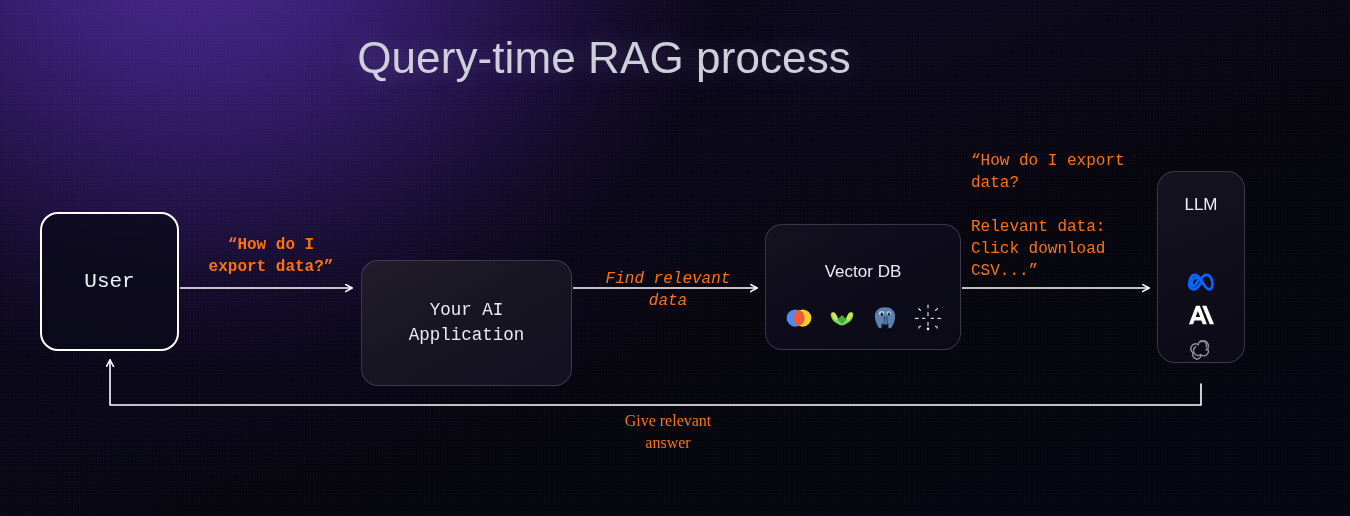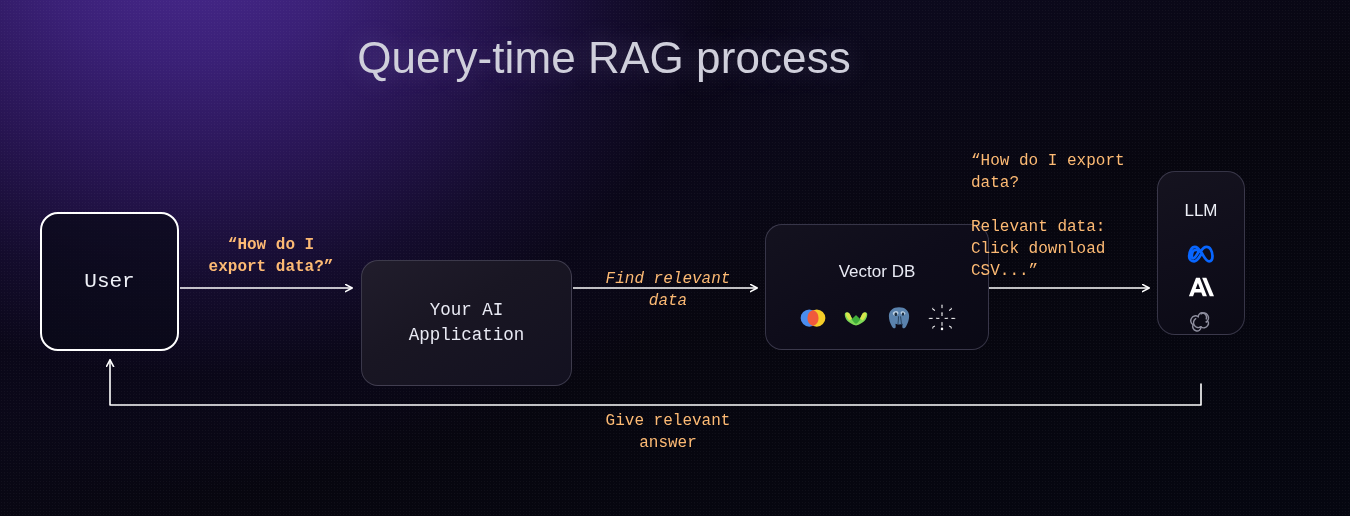--- a/index.html
+++ b/index.html
@@ -85,21 +85,21 @@
     font-family: "Liberation Mono", monospace;
     font-size: 17.5px;
     line-height: 25px;
     color: #e9eaf4;
     text-align: center;
     white-space: pre-line;
   }
 
   .node-db {
     left: 765px; top: 224px;
-    width: 224px; height: 126px;
+    width: 196px; height: 126px;
     border: 1px solid rgba(120,118,145,0.40);
     background: linear-gradient(150deg, #14121f 0%, #0e0c1a 48%, #0a0915 100%);
     border-radius: 17px;
     justify-content: flex-start;
     padding-top: 37px;
   }
   .node-db .node-label {
     font-family: "Liberation Sans", sans-serif;
     font-size: 17px;
     color: #e9eaf4;
@@ -108,25 +108,25 @@
   .db-logos {
     display: flex;
     align-items: center;
     gap: 13px;
     margin-top: 21px;
   }
   .db-logos .logo { width: 30px; height: 30px; display: block; }
 
   .node-llm {
     left: 1157px; top: 171px;
-    width: 88px; height: 164px;
+    width: 88px; height: 192px;
     border: 1px solid rgba(118,116,142,0.40);
     background: linear-gradient(160deg, #15131f 0%, #100e1b 50%, #0b0a15 100%);
     border-radius: 18px;
-    justify-content: flex-end;
+    justify-content: space-between;
     padding-top: 23px;
   }
   .node-llm .node-label {
     font-family: "Liberation Sans", sans-serif;
     font-size: 17px;
     color: #eceef6;
   }
   .llm-logos {
     display: flex;
     flex-direction: column;
@@ -135,30 +135,30 @@
     margin-top: 22px;
   }
   .llm-logos .logo { display: block; }
 
   
   .edge-label {
     position: absolute;
     font-family: "Liberation Mono", monospace;
     font-size: 16px;
     line-height: 22px;
-    color: #fdba74;
+    color: #f97316;
     text-align: center;
     white-space: pre-line;
   }
   .edge-label.left-align { text-align: left; }
 
   #label-query      { left: 186px; top: 234px; width: 170px; font-weight: bold; }
   #label-find       { left: 578px; top: 268px; width: 180px; font-style: italic; }
   #label-llmprompt  { left: 971px; top: 150px; width: 190px; }
-  #label-answer     { left: 568px; top: 410px; width: 200px; }
+  #label-answer     { left: 568px; top: 410px; width: 200px; font-family: Liberation Serif, serif; }
 
   
   #edges {
     position: absolute;
     inset: 0;
     width: 1350px;
     height: 516px;
     pointer-events: none;
   }
 </style>

